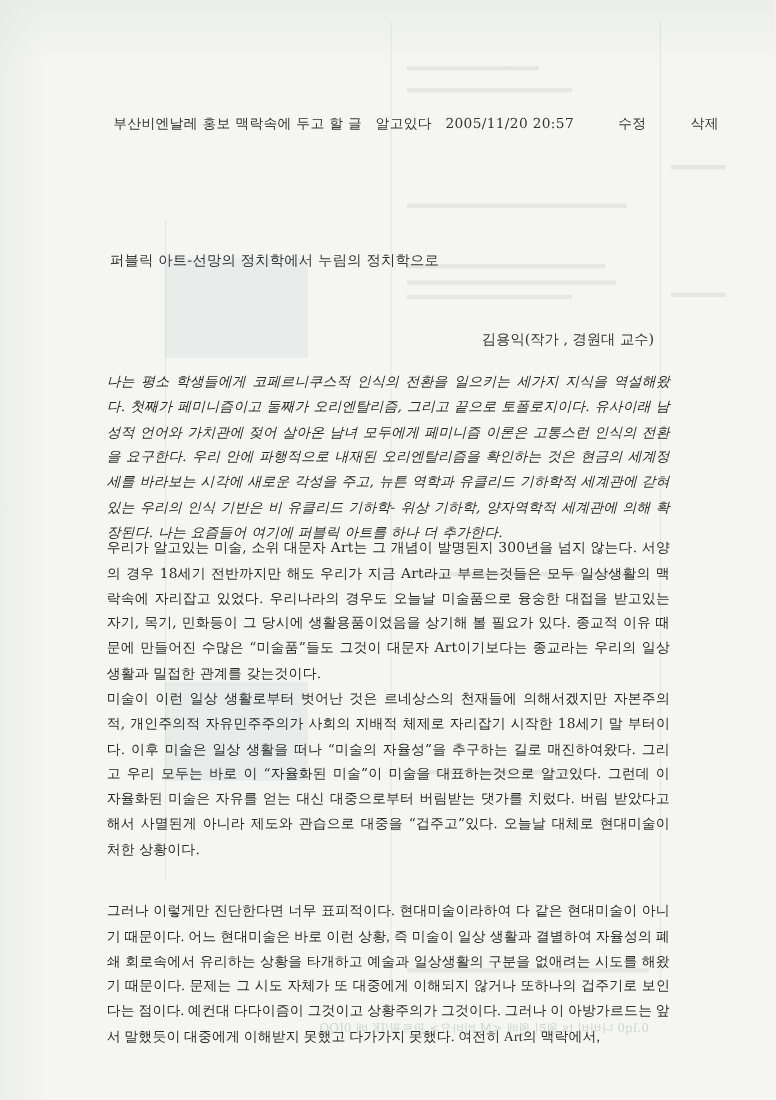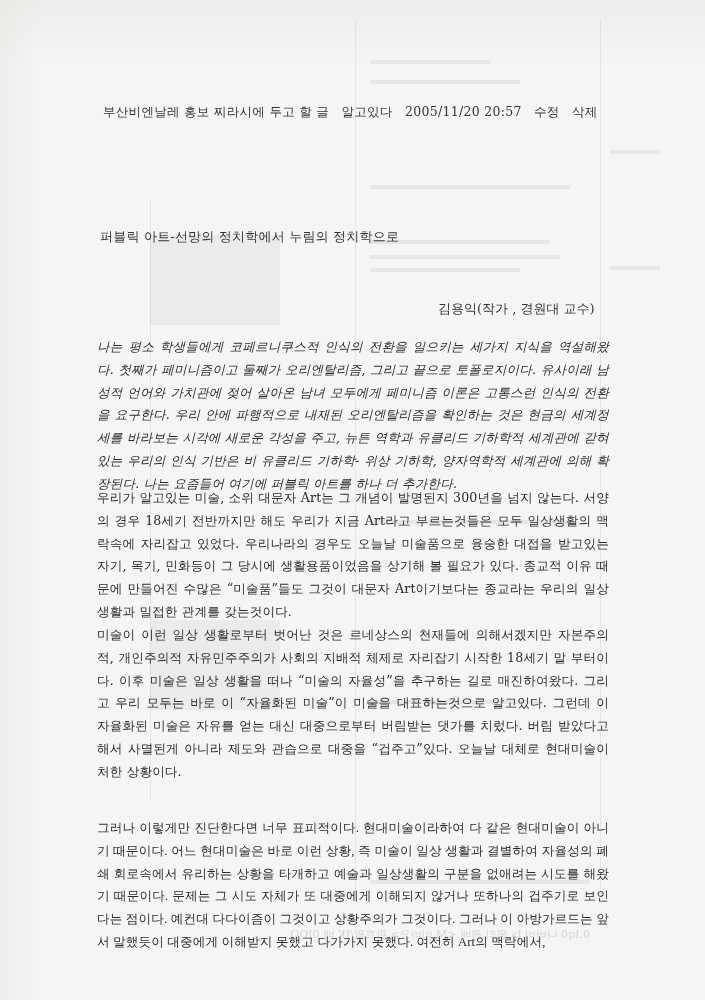--- a/index.html
+++ b/index.html
@@ -42,21 +42,21 @@
     .header-line {
       position: absolute;
       left: 103px;
       top: 104px;
       font-size: 12.5px;
       letter-spacing: 0.3px;
       white-space: nowrap;
       color: #333;
     }
     .header-line span { margin-right: 8px; }
-    .header-line .action { cursor: pointer; }
+    .header-line .action { cursor: pointer; margin-left: 28px; }
 
     .url {
       position: absolute;
       left: 104px;
       top: 151px;
       font-family: "Liberation Serif", "DejaVu Serif", serif;
       font-size: 13px;
       color: #333;
       white-space: nowrap;
     }
@@ -125,21 +125,21 @@
   <div class="ghost-line" style="left:370px; top:240px; width:180px;"></div>
   <div class="ghost-line" style="left:370px; top:255px; width:190px;"></div>
   <div class="ghost-line" style="left:370px; top:268px; width:150px;"></div>
   <div class="ghost-line" style="left:610px; top:150px; width:50px;"></div>
   <div class="ghost-line" style="left:610px; top:266px; width:50px;"></div>
   <div class="ghost-line" style="left:370px; top:520px; width:200px;"></div>
   <div class="ghost-line" style="left:370px; top:700px; width:170px;"></div>
   <div class="ghost-line" style="left:370px; top:880px; width:220px;"></div>
 
   <div class="header-line">
-    <span>부산비엔날레 홍보 찌라시에 두고 할 글</span>
+    <span>부산비엔날레 홍보 맥락속에 두고 할 글</span>
     <span>알고있다</span>
     <span>2005/11/20 20:57</span>
     <span class="action">수정</span>
     <span class="action">삭제</span>
   </div>
 
 
   <div class="title">퍼블릭 아트-선망의 정치학에서 누림의 정치학으로</div>
 
   <div class="author">김용익(작가 , 경원대 교수)</div>

